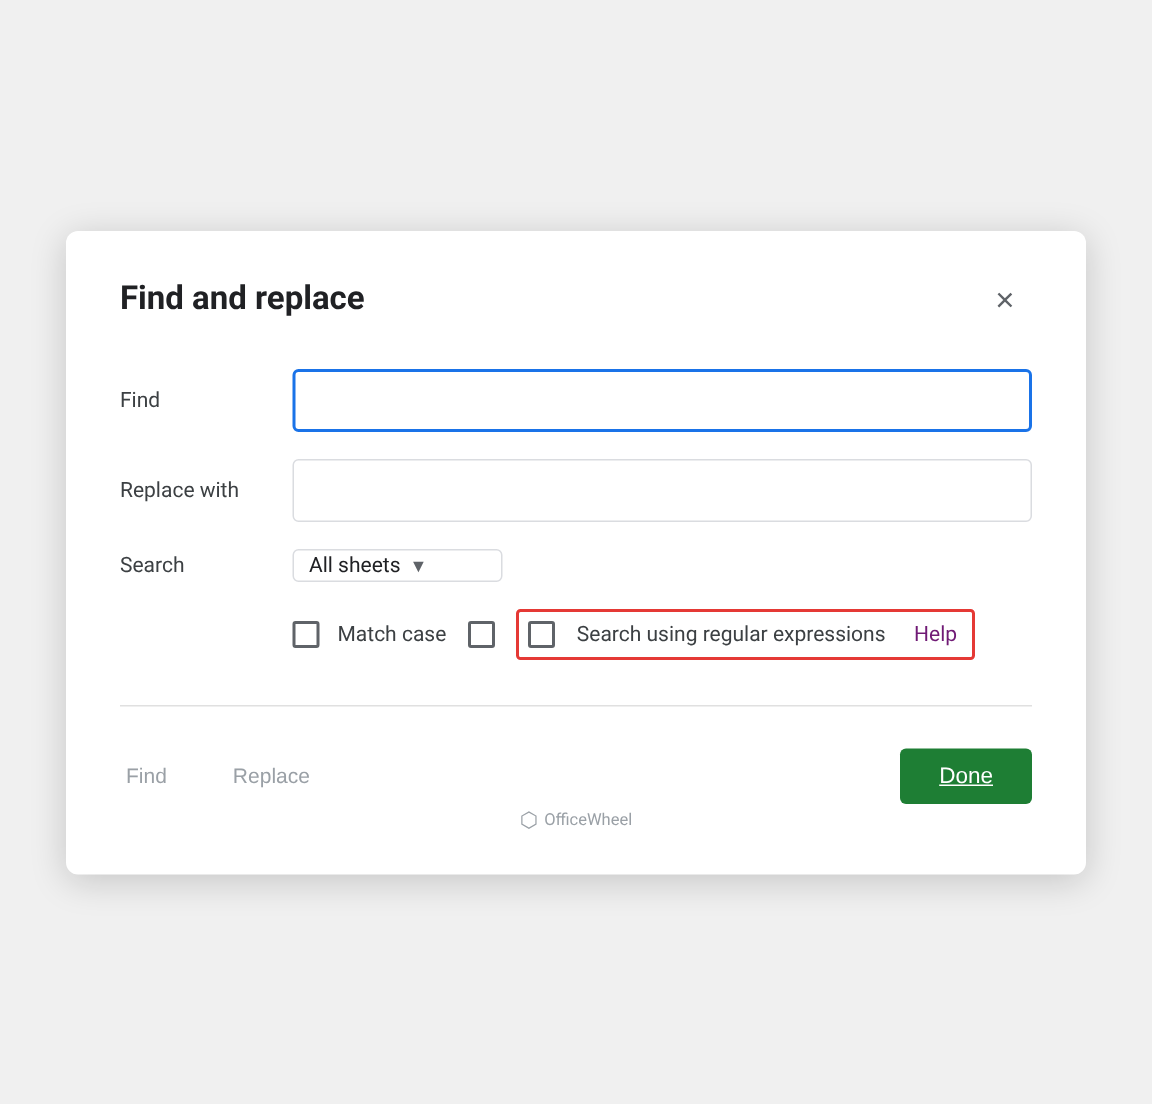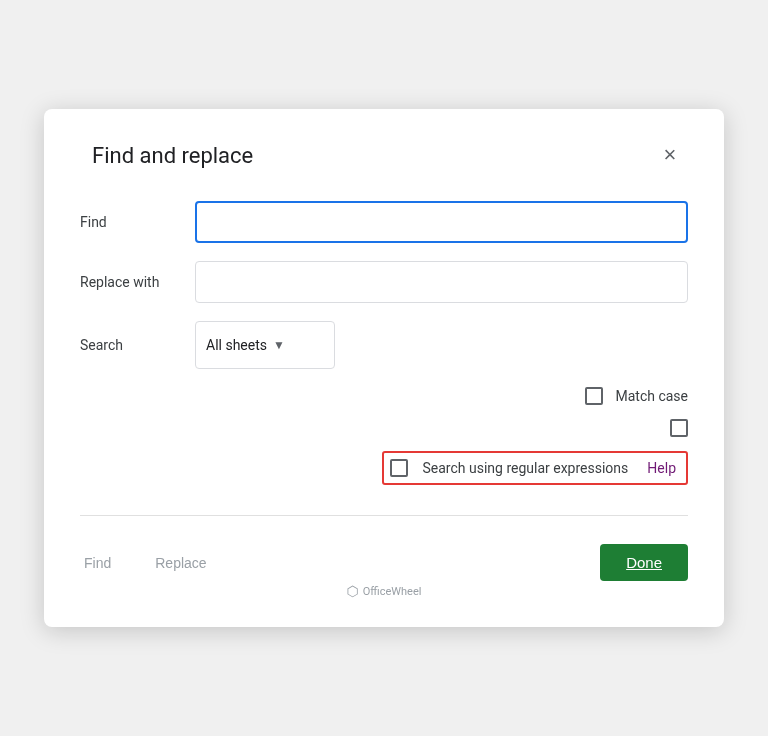--- a/index.html
+++ b/index.html
@@ -28,23 +28,22 @@
 
     .dialog-header {
       display: flex;
       align-items: center;
       justify-content: space-between;
       margin-bottom: 28px;
     }
 
     .dialog-title {
       font-size: 22px;
-      font-weight: 400;
+      font-weight: 700;
       color: #202124;
-      margin-left: 12px;
     }
 
     .close-btn {
       background: none;
       border: none;
       cursor: pointer;
       color: #5f6368;
       font-size: 22px;
       padding: 4px;
       border-radius: 50%;
@@ -84,41 +83,40 @@
       border: 1px solid #dadce0;
       border-radius: 4px;
     }
 
     .search-dropdown {
       display: flex;
       align-items: center;
       border: 1px solid #dadce0;
       border-radius: 4px;
       padding: 0 10px;
-      height: 48px;
+      height: 22px;
       cursor: pointer;
       background: #fff;
       font-size: 14px;
       color: #202124;
       gap: 6px;
       min-width: 140px;
     }
 
     .dropdown-arrow {
       font-size: 12px;
       color: #5f6368;
     }
 
     .checkboxes-section {
       margin-left: 115px;
       display: flex;
-      flex-direction: column;
+      flex-direction: row;
       gap: 14px;
       margin-bottom: 30px;
-      align-items: flex-end;
     }
 
     .checkbox-row {
       display: flex;
       align-items: center;
       gap: 12px;
       font-size: 14px;
       color: #3c4043;
       cursor: pointer;
     }

